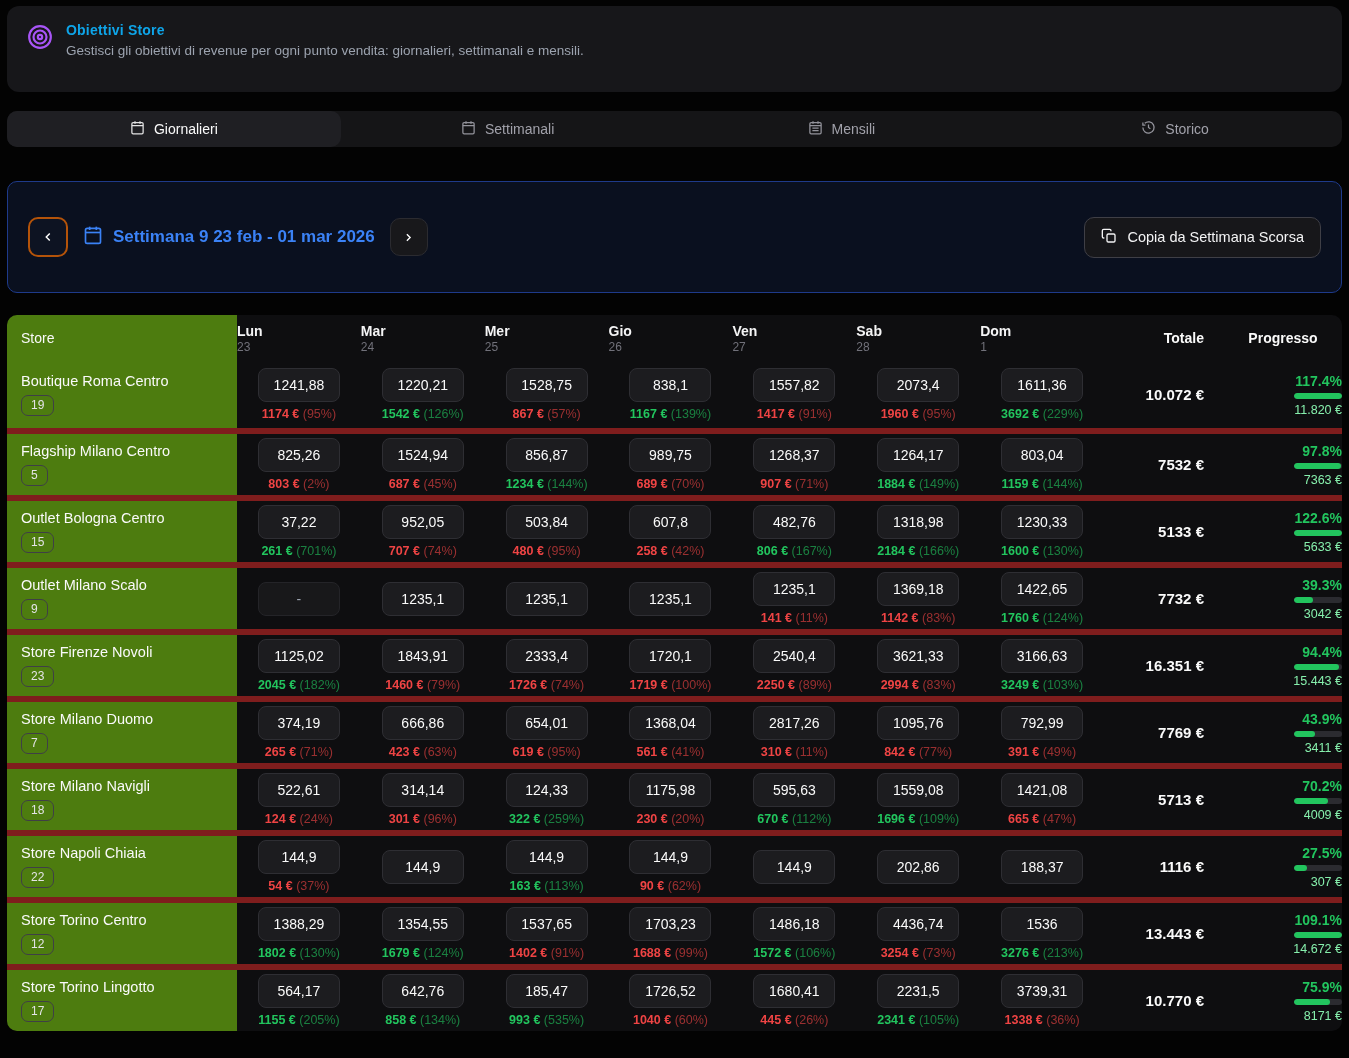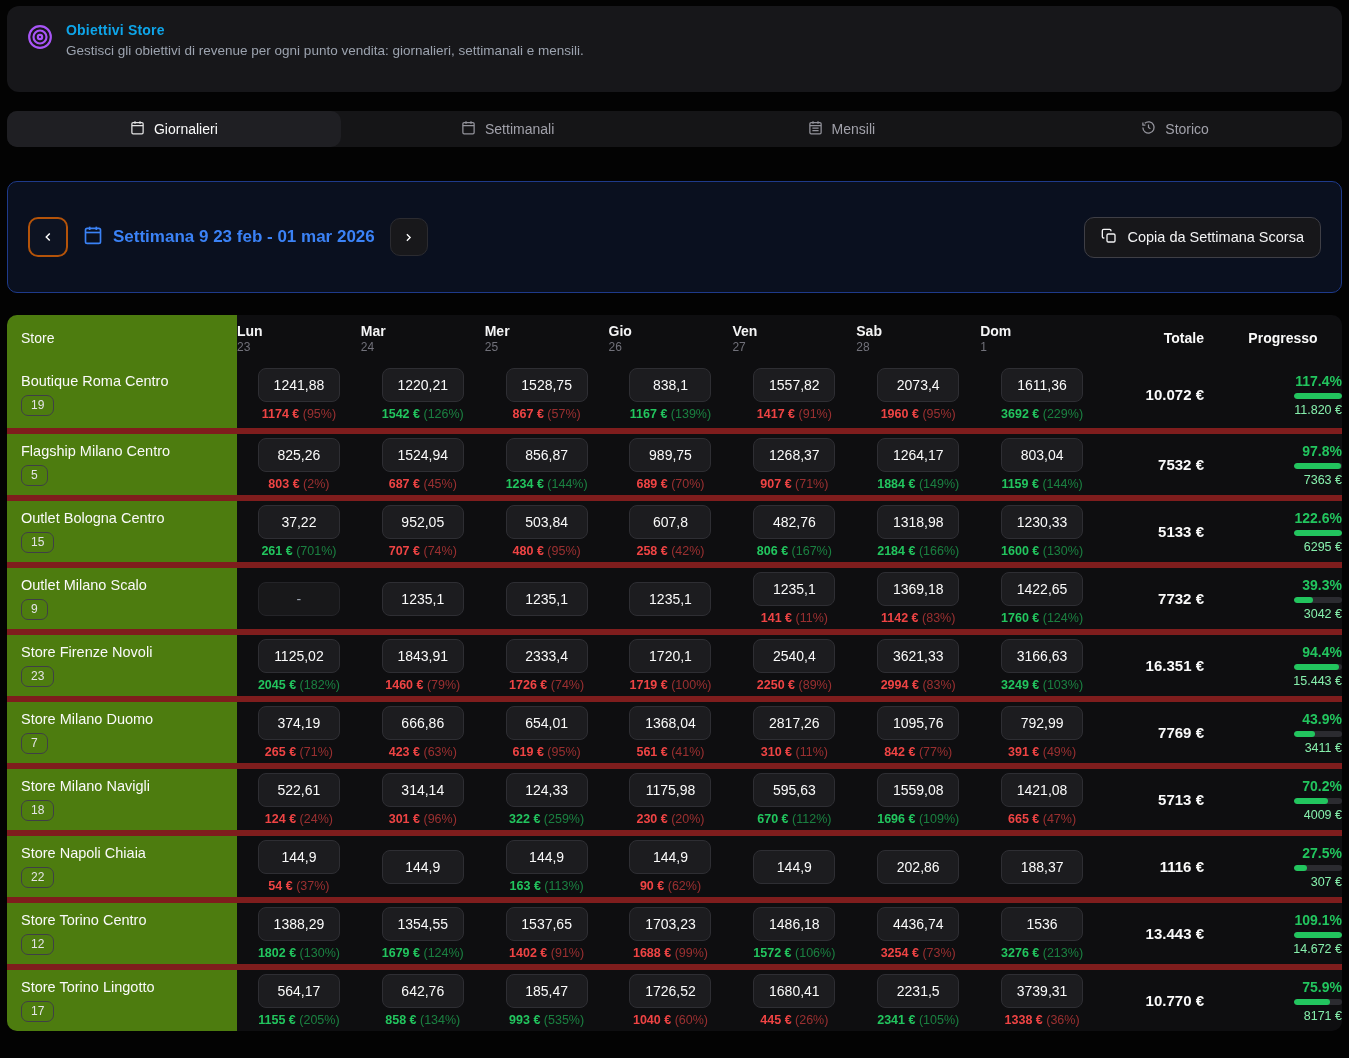--- a/index.html
+++ b/index.html
@@ -342,21 +342,21 @@
           <div class="day-cell">
             <input class="val-input" type="text" value="1230,33" style="">
             <div class="sub green"><span class="amt">1600 €</span><span class="pct"> (130%)</span></div>
           </div>
           <div class="tot-cell">5133 €</div>
           <div class="prog-cell">
             <div class="prog-pct">122.6%</div>
             <div class="prog-bar">
               <div class="prog-fill" style="width: 100%;"></div>
             </div>
-            <div class="prog-amt">6295 €</div>
+            <div class="prog-amt">5633 €</div>
           </div>
         </div>
         <div class="trow drow">
           <div class="store-col store-cell">
             <div class="store-name">Outlet Milano Scalo</div>
             <div class="store-badge">9</div>
           </div>
           <div class="day-cell">
             <div class="val-disabled">-</div>
           </div>

